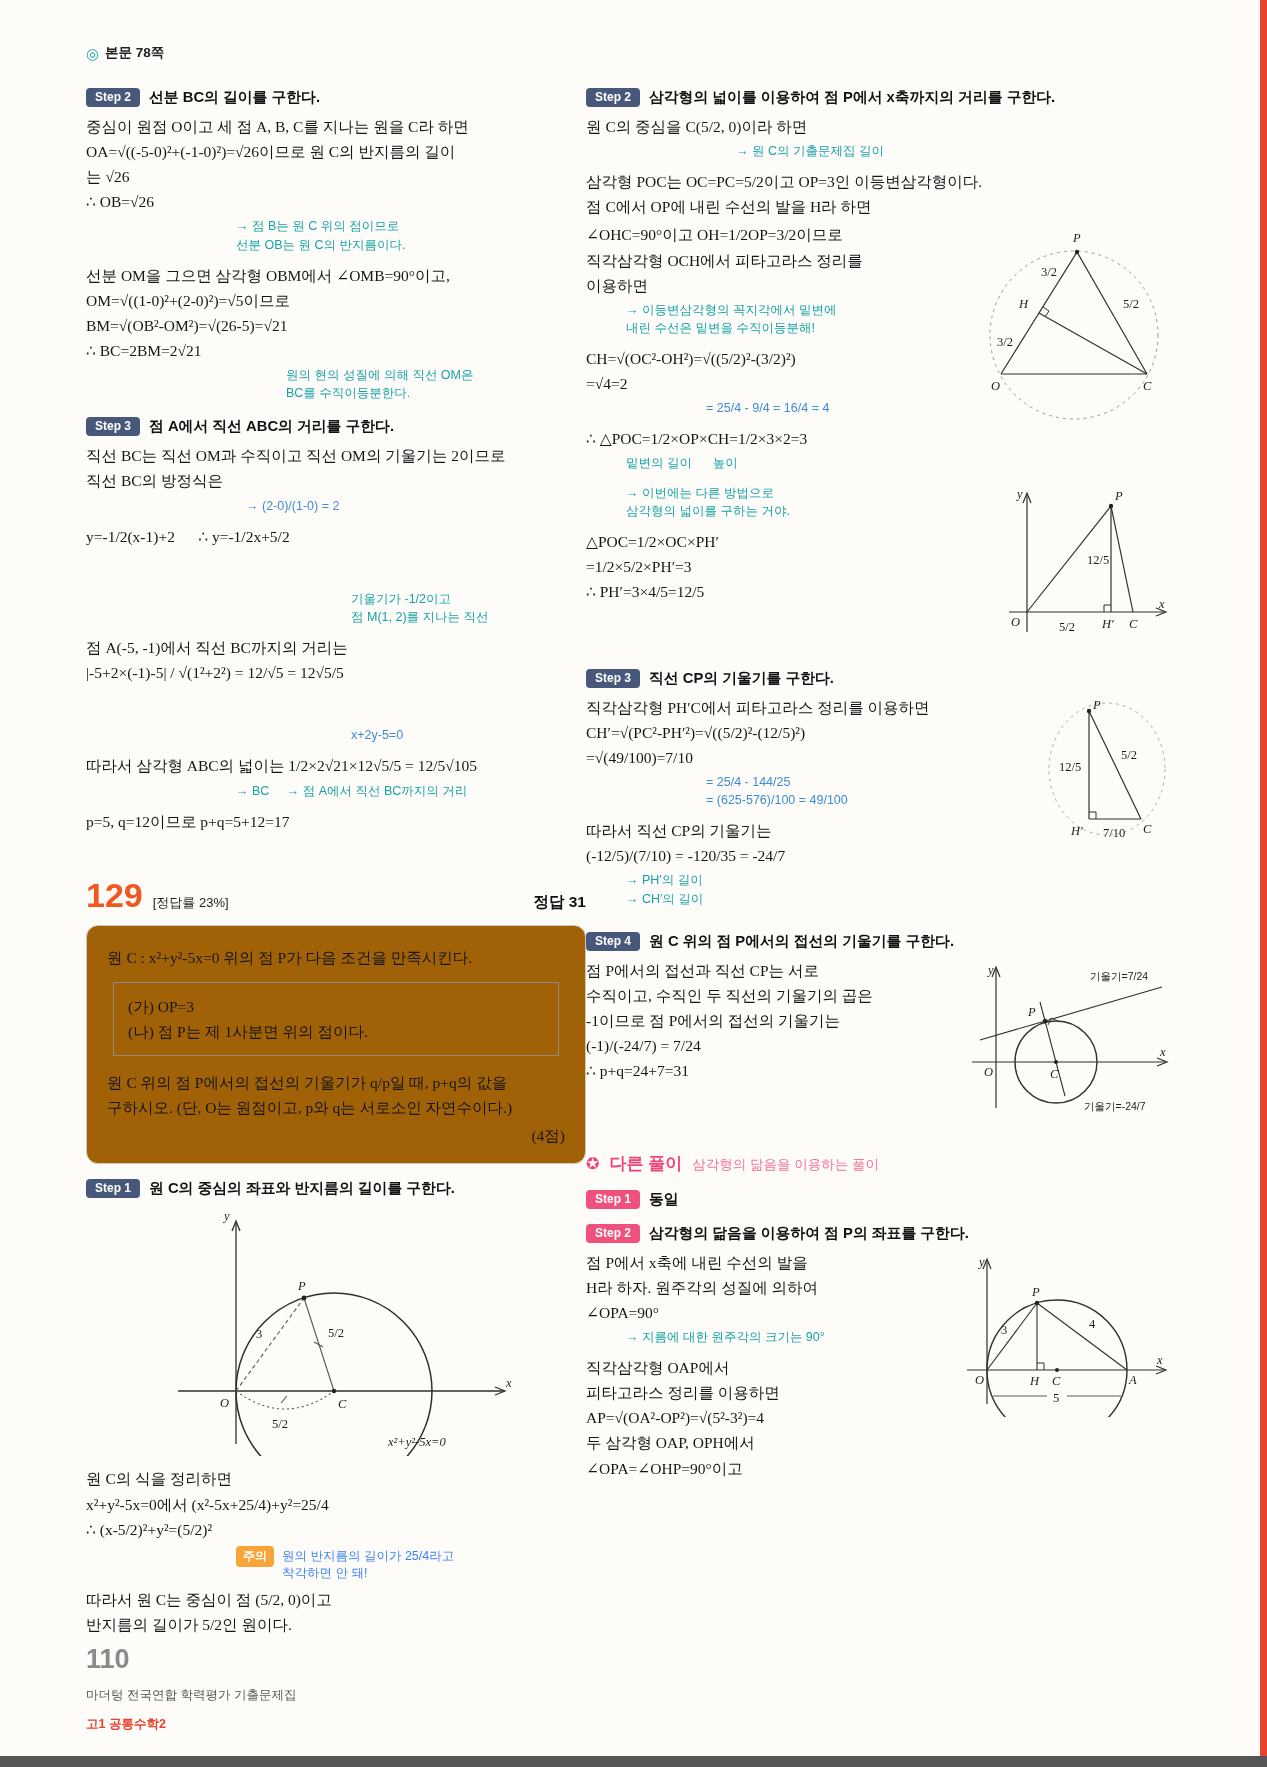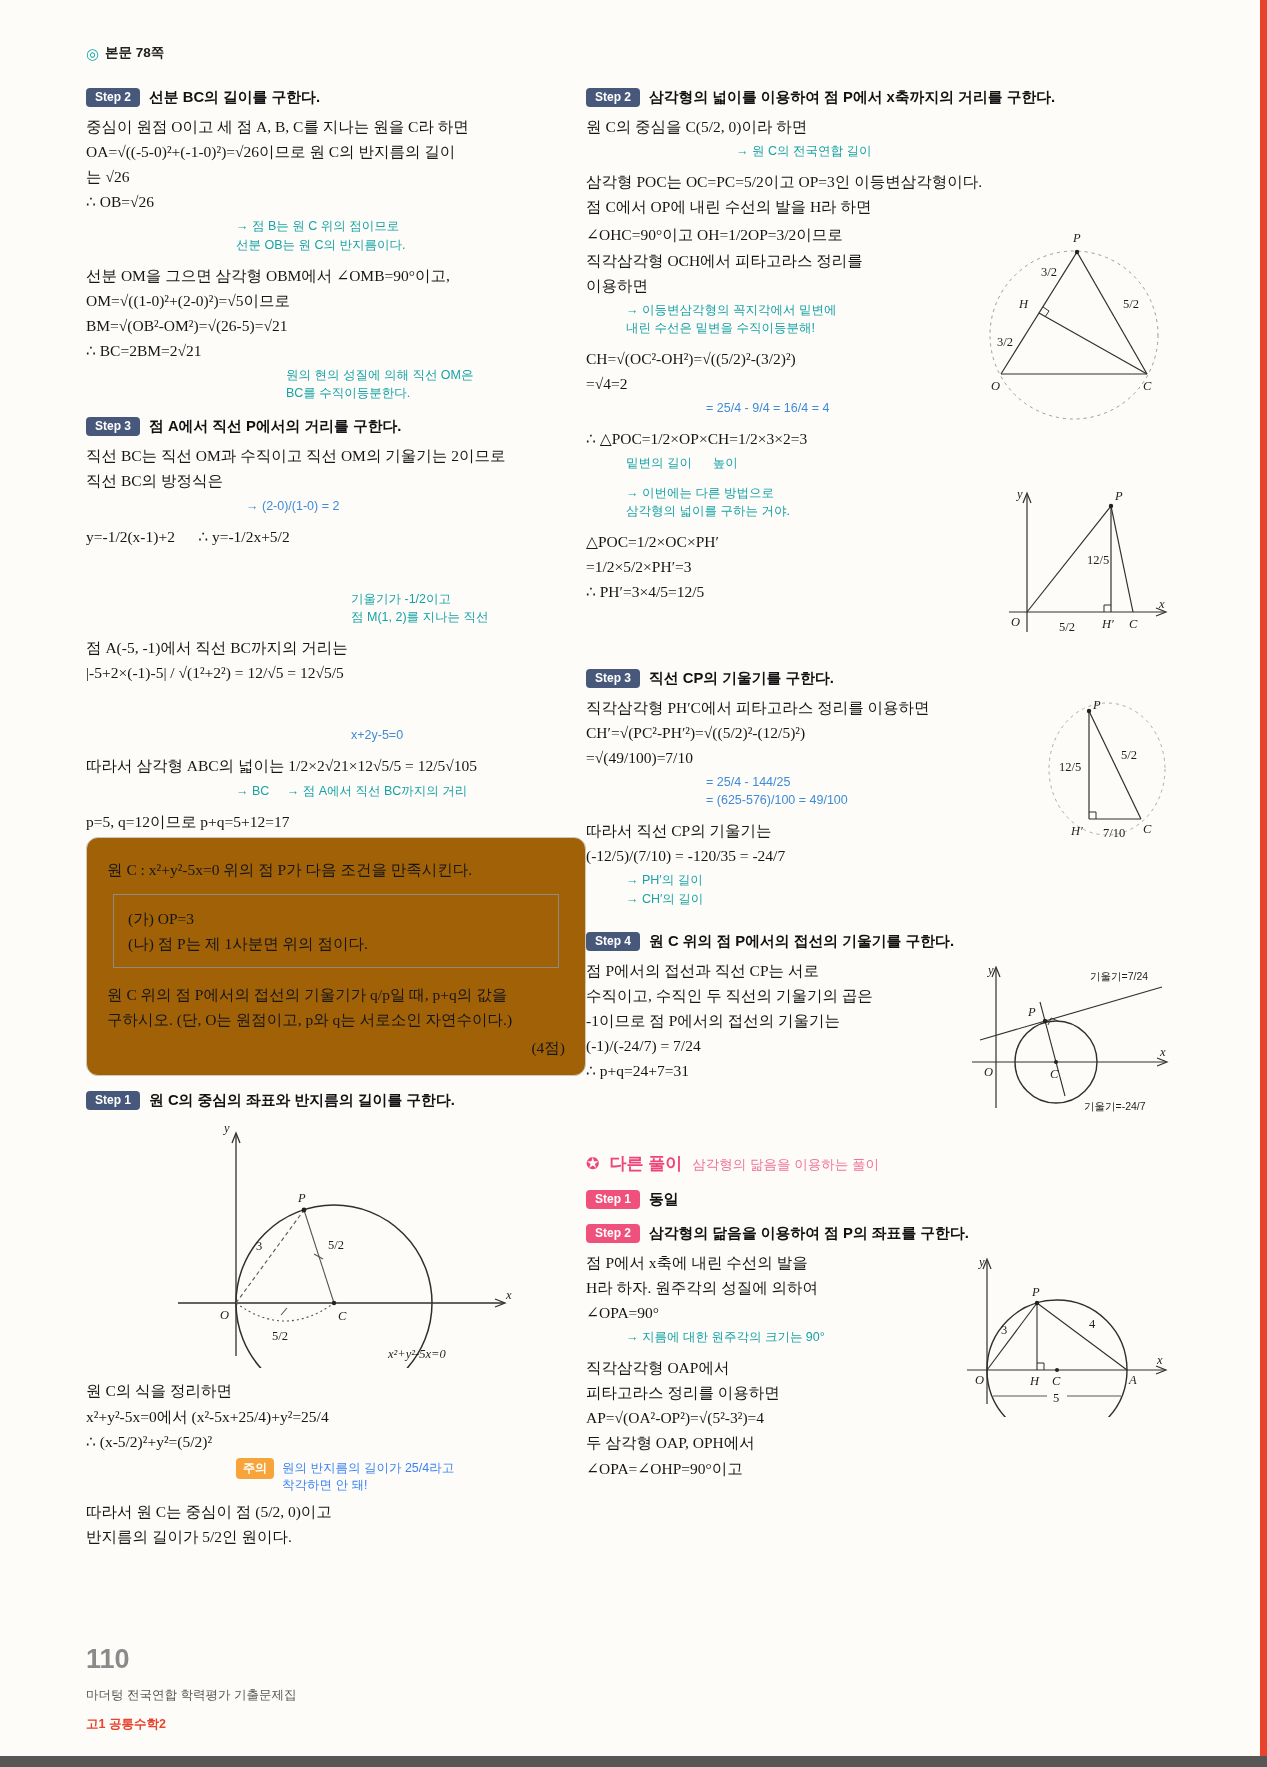--- a/index.html
+++ b/index.html
@@ -87,35 +87,40 @@
 선분 OB는 원 C의 반지름이다.</p>
     <p class="m">선분 OM을 그으면 삼각형 OBM에서 ∠OMB=90°이고,
 OM=√((1-0)²+(2-0)²)=√5이므로
 BM=√(OB²-OM²)=√(26-5)=√21
 ∴ BC=2BM=2√21</p>
     <p class="note ml2">원의 현의 성질에 의해 직선 OM은
 BC를 수직이등분한다.</p>
 
     <div class="step-row">
       <span class="step-badge">Step 3</span>
-      <span class="step-title">점 A에서 직선 P에서의 거리를 구한다.</span>
+      <span class="step-title">점 A에서 직선 ABC의 거리를 구한다.</span>
     </div>
     <p class="m">직선 BC는 직선 OM과 수직이고 직선 OM의 기울기는 2이므로
 직선 BC의 방정식은</p>
     <p class="note blue ml3">→ (2-0)/(1-0) = 2</p>
     <p class="m">y=-1/2(x-1)+2&nbsp;&nbsp;&nbsp;&nbsp;&nbsp;&nbsp;∴ y=-1/2x+5/2</p>
     <p class="note ml4">기울기가 -1/2이고
 점 M(1, 2)를 지나는 직선</p>
     <p class="m">점 A(-5, -1)에서 직선 BC까지의 거리는
 |-5+2×(-1)-5| / √(1²+2²) = 12/√5 = 12√5/5</p>
     <p class="note blue ml4">x+2y-5=0</p>
     <p class="m">따라서 삼각형 ABC의 넓이는 1/2×2√21×12√5/5 = 12/5√105</p>
     <p class="note ml1">→ BC&nbsp;&nbsp;&nbsp;&nbsp;&nbsp;→ 점 A에서 직선 BC까지의 거리</p>
     <p class="m">p=5, q=12이므로 p+q=5+12=17</p>
 
+    <div class="prob-head">
+      <span class="prob-num">129</span>
+      <span class="prob-rate">[정답률 23%]</span>
+      <span class="prob-ans">정답 31</span>
+    </div>
     <div class="prob-box">
       <p class="m">원 C : x²+y²-5x=0 위의 점 P가 다음 조건을 만족시킨다.</p>
       <div class="cond-box">
         <p class="m">(가) OP=3
 (나) 점 P는 제 1사분면 위의 점이다.</p>
       </div>
       <p class="m">원 C 위의 점 P에서의 접선의 기울기가 q/p일 때, p+q의 값을
 구하시오. (단, O는 원점이고, p와 q는 서로소인 자연수이다.)</p>
       <p class="m points">(4점)</p>
     </div>
@@ -169,21 +174,21 @@
 반지름의 길이가 5/2인 원이다.</p>
   </div>
 
   <div class="col col-right">
 
     <div class="step-row" style="margin-top:0;">
       <span class="step-badge">Step 2</span>
       <span class="step-title">삼각형의 넓이를 이용하여 점 P에서 x축까지의 거리를 구한다.</span>
     </div>
     <p class="m">원 C의 중심을 C(5/2, 0)이라 하면</p>
-    <p class="note ml1">→ 원 C의 전국연합 길이</p>
+    <p class="note ml1">→ 원 C의 기출문제집 길이</p>
     <p class="m">삼각형 POC는 OC=PC=5/2이고 OP=3인 이등변삼각형이다.
 점 C에서 OP에 내린 수선의 발을 H라 하면</p>
 
     <div class="fig-right">
       <svg width="185" height="200" viewBox="0 0 185 200">
         <circle cx="85" cy="111" r="84" stroke="#999" stroke-width="1" stroke-dasharray="3 4" fill="none"></circle>
         <g stroke="#2f2f2f" stroke-width="1.2" fill="none">
           <line x1="12" y1="150" x2="88" y2="28"></line>
           <line x1="88" y1="28" x2="158" y2="150"></line>
           <line x1="12" y1="150" x2="158" y2="150"></line>

